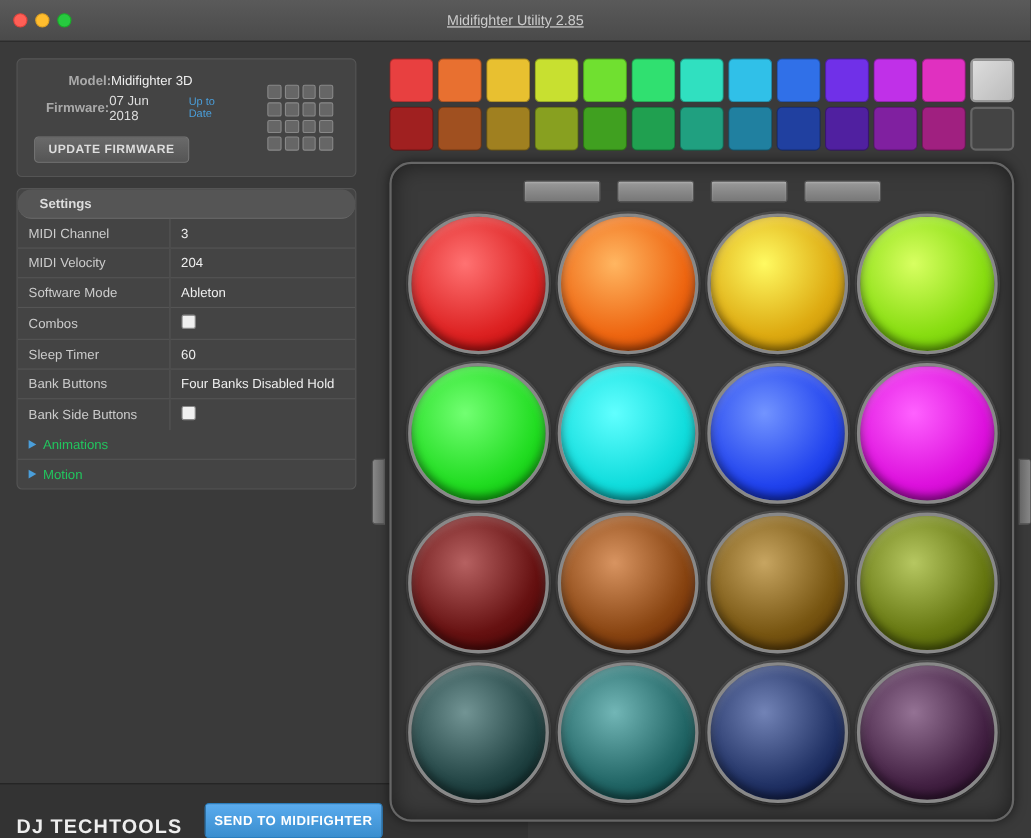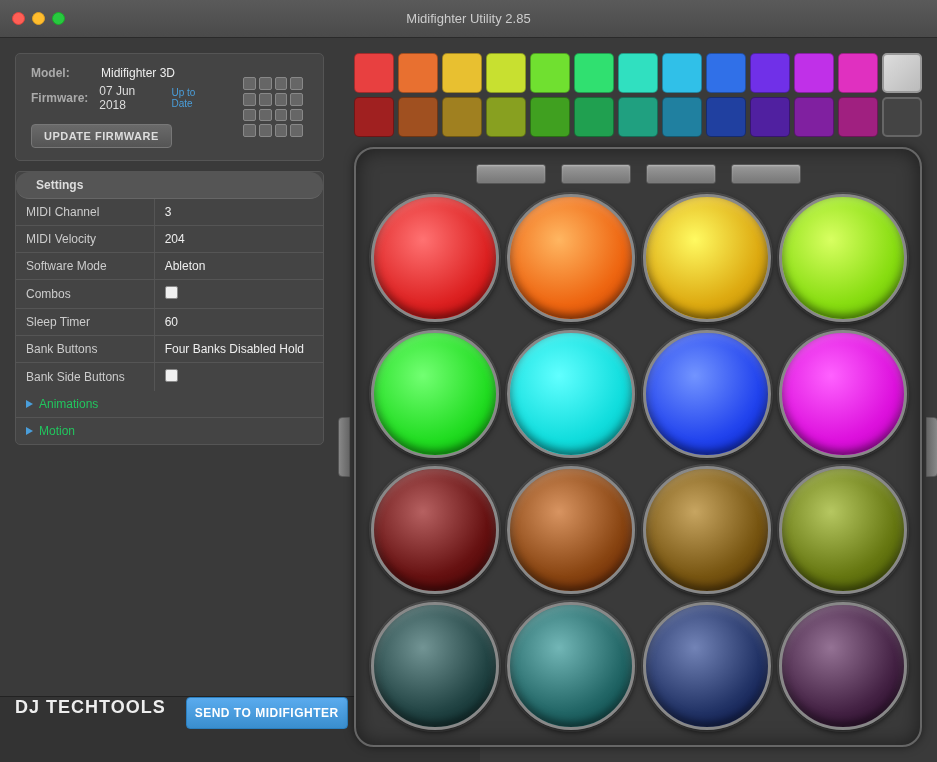--- a/index.html
+++ b/index.html
@@ -13,20 +13,21 @@
       overflow: hidden;
     }
     .title-bar {
       background: linear-gradient(to bottom, #5a5a5a, #4a4a4a);
       height: 38px;
       display: flex;
       align-items: center;
       justify-content: center;
       position: relative;
       border-bottom: 1px solid #2a2a2a;
+      text-decoration: underline;
     }
     .title-bar-title {
       font-size: 13px;
       color: #ccc;
       font-weight: 500;
     }
     .traffic-lights {
       position: absolute;
       left: 12px;
       display: flex;
@@ -71,20 +72,21 @@
     .device-info-row {
       display: flex;
       align-items: center;
       margin-bottom: 4px;
     }
     .device-label {
       color: #aaa;
       font-weight: 600;
       width: 70px;
       font-size: 12px;
+      text-align: right;
     }
     .device-value {
       color: #eee;
       font-size: 12px;
     }
     .firmware-value {
       display: flex;
       align-items: center;
       gap: 8px;
       justify-content: space-between;
@@ -190,25 +192,25 @@
       border-top: 4px solid transparent;
       border-bottom: 4px solid transparent;
       border-left: 7px solid #4a9eda;
     }
 
     .bottom-bar {
       position: absolute;
       bottom: 0;
       left: 0;
       width: 480px;
-      height: 66px;
+      height: 50px;
       background: #333;
       border-top: 1px solid #222;
       display: flex;
-      align-items: flex-start;
+      align-items: flex-end;
       padding: 0 15px;
       gap: 20px;
     }
     .dj-logo {
       font-family: 'Arial Black', Arial, sans-serif;
       font-weight: 900;
       font-size: 18px;
       color: #eee;
       letter-spacing: 1px;
       text-transform: uppercase;

